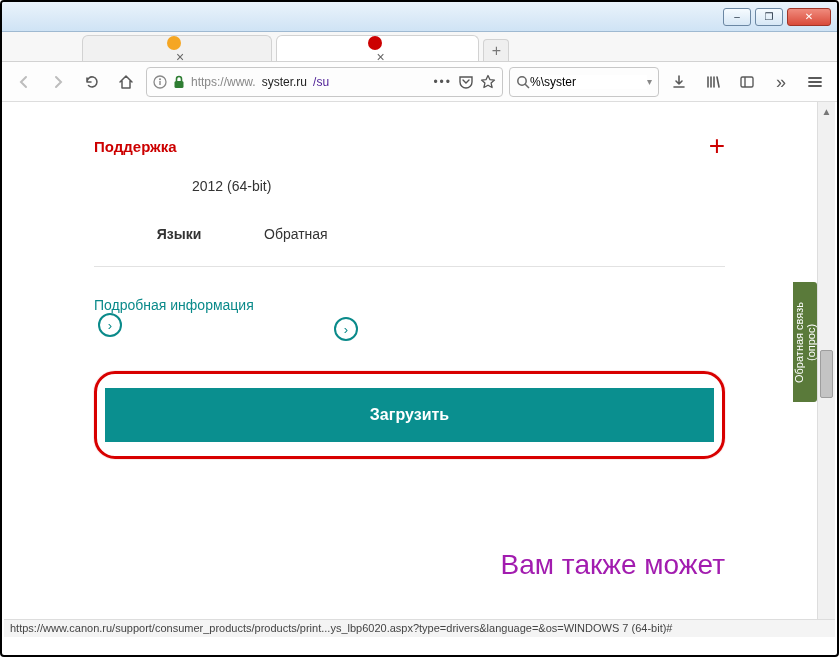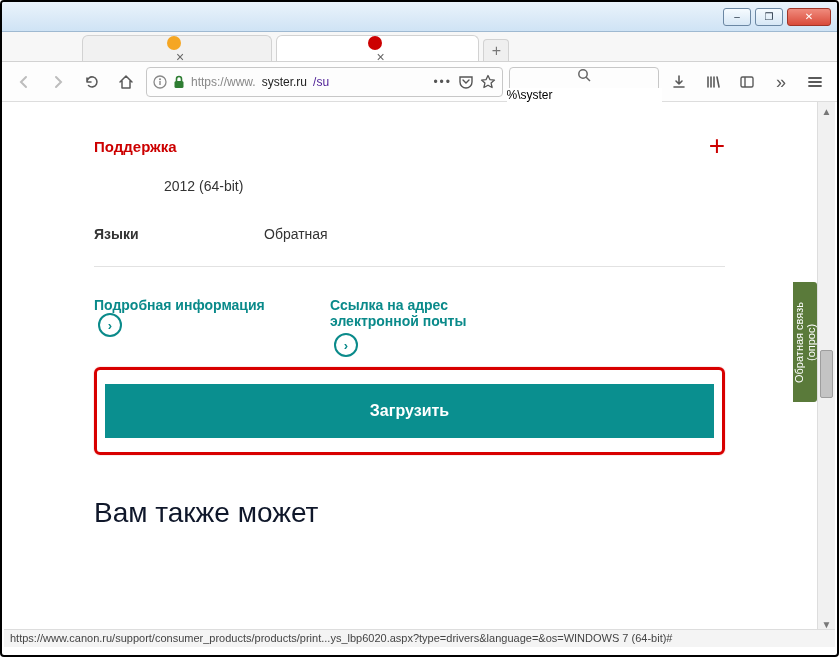--- a/index.html
+++ b/index.html
@@ -19,53 +19,53 @@
 .tab .tab-close { margin-left: 6px; color: #666; font-size: 14px; line-height: 1; }
 .newtab { width: 26px; height: 22px; border: 1px solid #d2d2d2; border-bottom: none; border-radius: 4px 4px 0 0; display: flex; align-items: center; justify-content: center; color: #777; cursor: pointer; background: #efefef; }
 
 
 .toolbar { height: 40px; display: flex; align-items: center; padding: 0 8px; gap: 6px; border-bottom: 1px solid #ddd; background: #fdfdfd; }
 .tb-btn { width: 28px; height: 28px; display: flex; align-items: center; justify-content: center; color: #5a5a5a; border-radius: 4px; cursor: pointer; }
 .tb-btn.disabled { color: #bdbdbd; }
 .urlbar { flex: 1; height: 30px; border: 1px solid #c7c7c7; border-radius: 4px; display: flex; align-items: center; padding: 0 6px; gap: 6px; font-size: 12px; color: #555; min-width: 0; }
 .urlbar .lock { color: #2e7d32; }
 .urlbar .dots { letter-spacing: 2px; }
-.searchbar { width: 150px; height: 30px; border: 1px solid #c7c7c7; border-radius: 4px; display: flex; align-items: center; padding: 0 6px; gap: 6px; font-size: 12px; flex-direction: column; }
+.searchbar { width: 150px; height: 30px; border: 1px solid #c7c7c7; border-radius: 4px; display: flex; align-items: center; padding: 0 6px; font-size: 12px; }
 .searchbar input { border: none; outline: none; flex: 1; font-size: 12px; min-width: 0; }
 
 
 .viewport { position: absolute; top: 100px; left: 2px; right: 22px; bottom: 22px; background: #fff; overflow: hidden; }
 .scrollbar-v { position: absolute; top: 100px; right: 2px; bottom: 22px; width: 18px; background: #f1f1f1; border-left: 1px solid #ddd; }
 .scrollbar-v .arrow { height: 18px; display: flex; align-items: center; justify-content: center; color: #777; font-size: 10px; cursor: pointer; }
 .scrollbar-v .track { position: absolute; top: 18px; bottom: 18px; left: 0; right: 0; }
 .scrollbar-v .thumb { position: absolute; left: 2px; right: 2px; top: 230px; height: 48px; background: #c4c4c4; border: 1px solid #9e9e9e; border-radius: 2px; }
 
 
 .page { padding: 20px 90px 0 90px; }
 .drivers-row { display: flex; align-items: center; justify-content: space-between; padding: 10px 0 18px; }
 .drivers-title { color: #cc0000; font-weight: 600; font-size: 15px; }
 .plus { color: #cc0000; font-size: 28px; font-weight: 300; line-height: 1; }
 .divider { height: 1px; background: #e2e2e2; margin: 0 0 12px 0; }
 .kv-row { display: flex; padding: 6px 0; font-size: 14px; color: #333; }
-.kv-row .k { width: 170px; font-weight: 600; }
+.kv-row .k { width: 170px; font-weight: 600; text-align: center; }
 .kv-row .v { flex: 1; }
 .links-row { display: flex; gap: 56px; margin-top: 30px; font-size: 14px; }
-.link-item { color: #0a8a8a; font-weight: 700; max-width: 180px; }
+.link-item { color: #0a8a8a; font-weight: 400; max-width: 180px; }
 .circ-arrow { display: inline-flex; width: 24px; height: 24px; border: 2px solid #0a8a8a; border-radius: 50%; align-items: center; justify-content: center; color: #0a8a8a; margin-left: 4px; vertical-align: middle; font-size: 13px; }
 
-.highlight-box { margin-top: 10px; border: 3px solid #d80000; border-radius: 6px; padding: 14px 8px; box-shadow: 0 0 0 1px rgba(216,0,0,.08); }
+.highlight-box { margin-top: 30px; border: 3px solid #d80000; border-radius: 21px; padding: 14px 8px; box-shadow: 0 0 0 1px rgba(216,0,0,.08); }
 .download-btn { background: #0a8f8f; color: #fff; text-align: center; padding: 18px 0; font-size: 16px; font-weight: 600; cursor: pointer; }
 
-.bottom-heading { margin-top: 42px; text-align: left; color: #0f172a; font-size: 28px; font-weight: 500; }
+.bottom-heading { margin-top: 90px; text-align: right; color: #a21caf; font-size: 28px; font-weight: 500; }
 
 
 .feedback-tab { position: absolute; right: 20px; top: 280px; width: 24px; height: 120px; background: #5a7a3a; color: #fff; font-size: 11px; display: flex; align-items: center; justify-content: center; writing-mode: vertical-rl; transform: rotate(180deg); cursor: pointer; border-radius: 3px 0 0 3px; text-align: center; white-space: pre-line; }
 
 
-.statusbar { position: absolute; left: 2px; right: 2px; bottom: 8px; height: 18px; background: #f4f4f4; border-top: 1px solid #ddd; font-size: 11px; color: #444; padding: 2px 6px; white-space: nowrap; overflow: hidden; text-overflow: ellipsis; }
+.statusbar { position: absolute; left: 2px; right: 2px; bottom: 18px; height: 18px; background: #f4f4f4; border-top: 1px solid #ddd; font-size: 11px; color: #444; padding: 2px 6px; white-space: nowrap; overflow: hidden; text-overflow: ellipsis; }
 
 svg { display: block; }
 </style>
 </head>
 <body>
 
 <div class="titlebar">
   <div class="win-btn">–</div>
   <div class="win-btn">❐</div>
   <div class="win-btn close">✕</div>
@@ -174,40 +174,40 @@
   </div>
 </div>
 
 <div class="viewport">
   <div class="page">
     <div class="drivers-row">
       <span class="drivers-title">Поддержка</span>
       <span class="plus">+</span>
     </div>
 
-    <div style="margin-left:70px;margin-bottom:20px">
+    <div style="margin-left:98px;margin-bottom:20px">
       <div class="kv-row" style="padding-top:0">
         <span class="v">2012 (64-bit)</span>
       </div>
     </div>
 
     <div class="kv-row">
       <span class="k">Языки</span>
       <span class="v">Обратная</span>
     </div>
 
     <div class="divider" style="margin-top:18px"></div>
 
     <div class="links-row">
       <div class="link-item">
         <span>Подробная информация</span>
         <span class="circ-arrow">›</span>
       </div>
       <div class="link-item">
-        <span>Ссылка на адрес электронной почты</span><br>
+        <br>
         <span class="circ-arrow" style="margin-top:4px">›</span>
       </div>
     </div>
 
     <div class="highlight-box">
       <div class="download-btn">Загрузить</div>
     </div>
 
     <div class="bottom-heading">Вам также может</div>
   </div>

